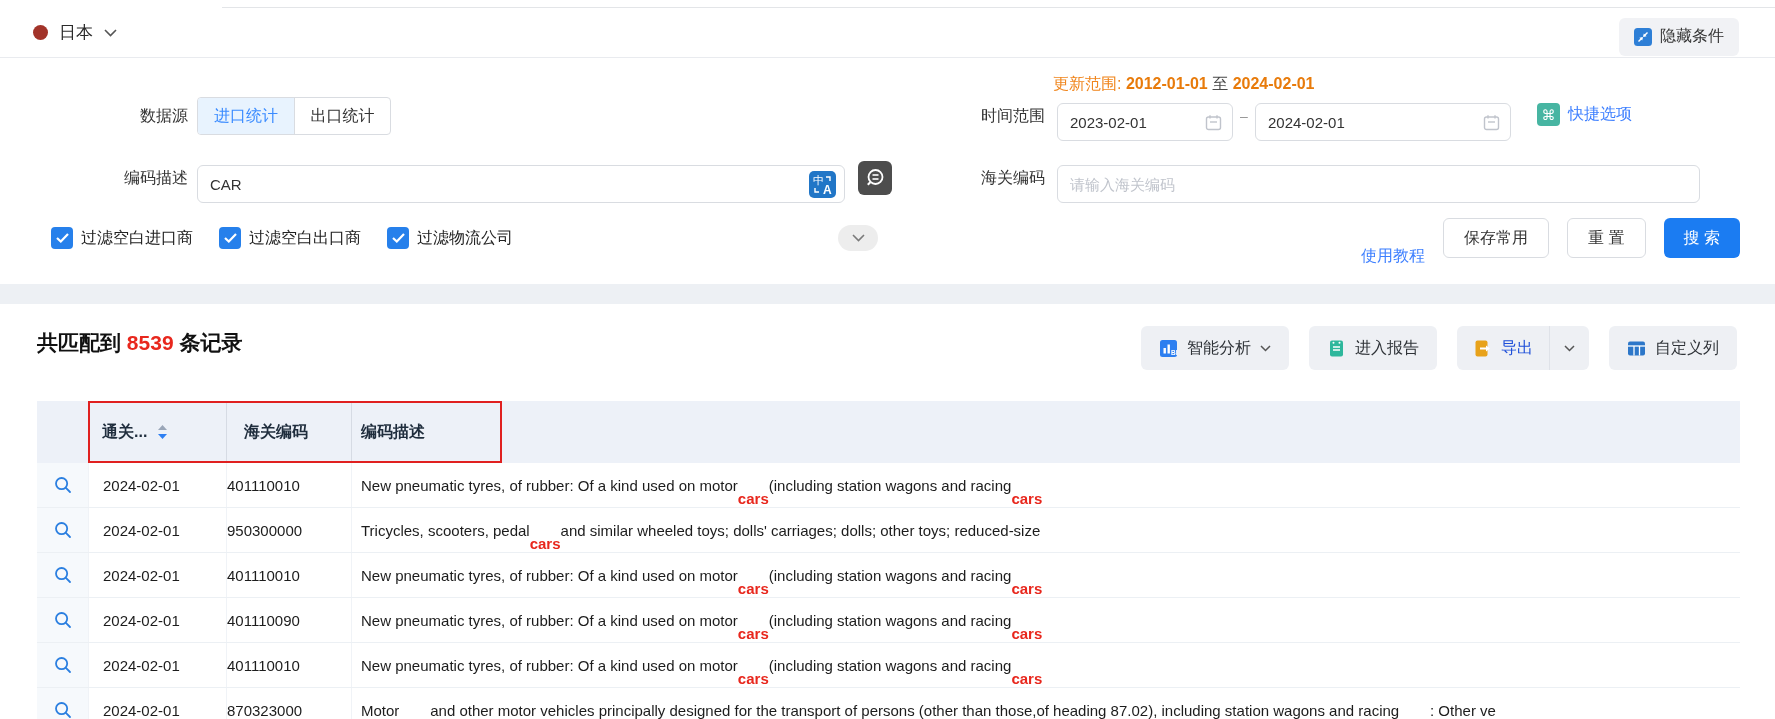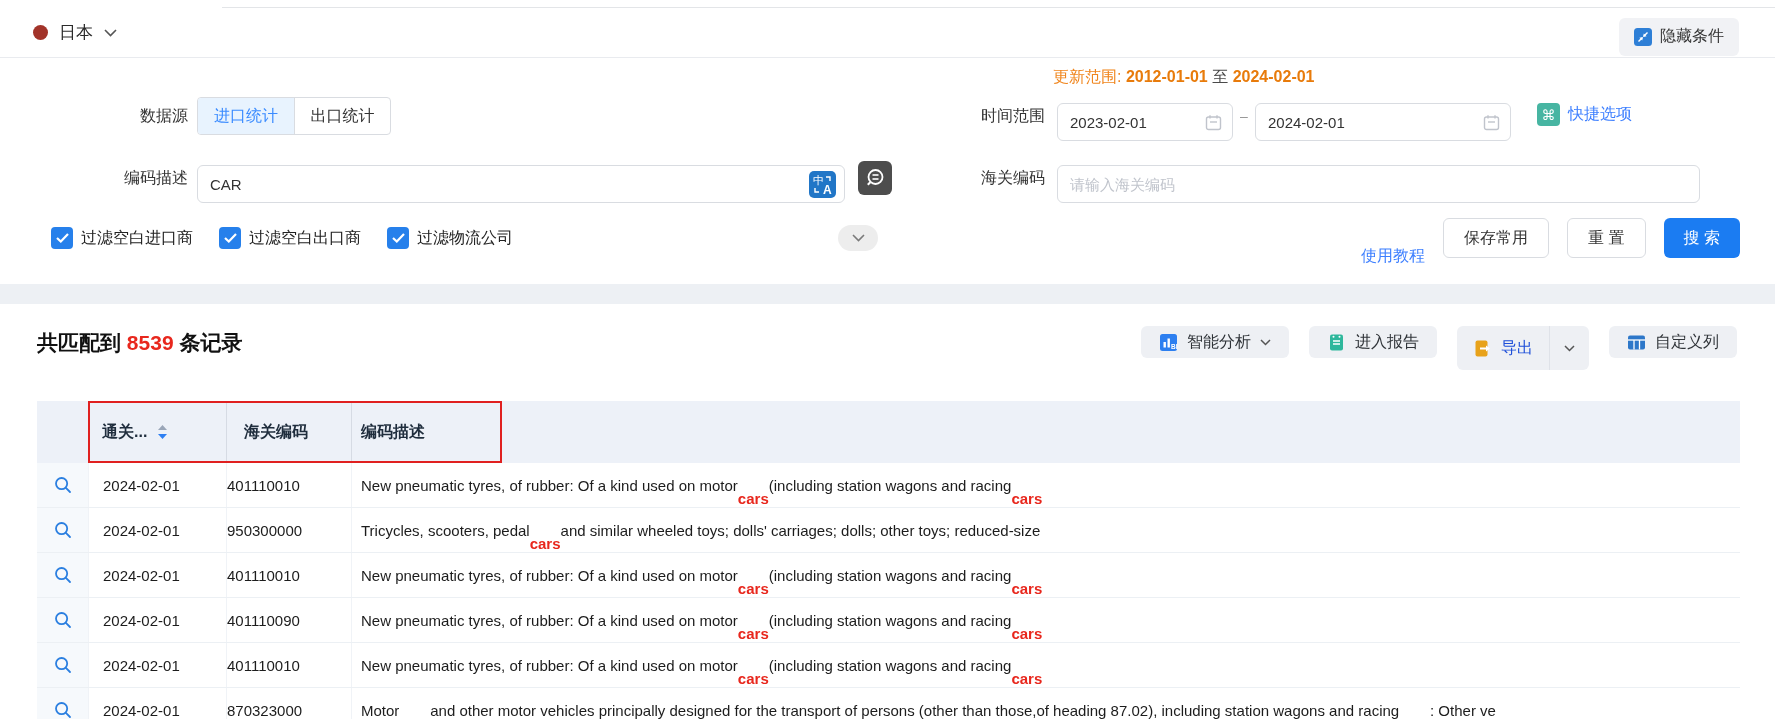--- a/index.html
+++ b/index.html
@@ -16,21 +16,21 @@
   .country-name { font-size:17px; color:#2b2b2b; }
   .chev { display:inline-block; }
   .topbar-right { margin-left:auto; display:flex; align-items:flex-end; gap:16px;flex-direction:column; }
   .pill-btn { height:38px; background:#f1f2f5; border-radius:6px; padding:0 15px; display:flex; align-items:center; gap:8px; font-size:16px; color:#333; cursor:pointer; }
   .vdiv { width:1px; height:28px; background:#dcdfe4; margin:0 4px; }
   .primary-btn { height:40px; background:#1b7cf2; border-radius:6px; padding:0 16px; display:flex; align-items:center; gap:6px; font-size:17px; color:#fff; cursor:pointer; }
   .primary-btn .arrow { font-size:18px; line-height:1; }
 
   
   .search-panel { position:relative; height:226px; background:#fff; }
-  .update-range { position:absolute; left:1053px; top:9px; font-size:16px; color:#f0851c; }
+  .update-range { position:absolute; left:1053px; top:16px; font-size:16px; color:#f0851c; }
   .update-range b { color:#e87b0b; font-weight:bold; }
   .update-range .to-word { color:#4a4a4a; }
   .form-label { position:absolute; font-size:16px; color:#333; line-height:38px; text-align:right; }
   .tabs { position:absolute; left:197px; top:39px; height:38px; display:flex; border:1px solid #d9dce1; border-radius:4px; overflow:hidden; background:#fff; }
   .tab { width:96px; line-height:36px; text-align:center; font-size:16px; color:#333; cursor:pointer; }
   .tab.active { background:#e8f3fe; color:#3a8bff; }
   .tab + .tab { border-left:1px solid #d9dce1; }
   .input-box { position:absolute; height:38px; border:1px solid #d9dce1; border-radius:6px; background:#fff; display:flex; align-items:center; font-size:15px; color:#333;margin-top:6px; }
   .input-box input { border:none; outline:none; flex:1; font:inherit; color:#333; background:transparent; padding:0 12px; min-width:0; }
   .input-box input::placeholder { color:#c0c4cc; }
@@ -50,21 +50,21 @@
   .link { font-size:16px; color:#3d7fff; cursor:pointer;margin-top:36px; }
   .ghost-btn { height:40px; border:1px solid #d9dce1; border-radius:6px; background:#fff; padding:0 20px; font-size:16px; color:#333; display:flex; align-items:center; cursor:pointer; }
   .search-btn { height:40px; border-radius:6px; background:#1b7cf2; padding:0 20px; font-size:16px; color:#fff; display:flex; align-items:center; cursor:pointer; }
 
   
   .gap { height:20px; background:#edf0f4; }
   .results-panel { position:relative; background:#fff; height:415px; }
   .result-title { position:absolute; left:37px; top:25px; font-size:21px; font-weight:bold; color:#111; }
   .result-title .count { color:#e8271d; }
   .result-actions { position:absolute; right:38px; top:22px; display:flex; gap:20px; height:44px; }
-  .tool-btn { background:#eef0f4; border-radius:6px; height:32px; display:flex; align-items:center; gap:9px; padding:0 18px; font-size:16px; color:#2f3338; cursor:pointer; }
+  .tool-btn { background:#eef0f4; border-radius:6px; height:44px; display:flex; align-items:center; gap:9px; padding:0 18px; font-size:16px; color:#2f3338; cursor:pointer; }
   .tool-split { display:flex; background:#eef0f4; border-radius:6px; overflow:hidden; }
   .tool-split .seg1 { display:flex; align-items:center; gap:9px; padding:6px 16px; font-size:16px; color:#1d4ed8; cursor:pointer; }
   .tool-split .seg2 { display:flex; align-items:center; padding:0 14px; border-left:1px solid #dfe2e8; cursor:pointer; }
 
   .table { position:absolute; left:37px; top:97px; width:1703px; }
   .thead { display:grid; grid-template-columns:51px 138px 125px 1fr; height:62px; background:#edf1f8; align-items:center; position:relative; }
   .th { font-size:16px; font-weight:bold; color:#1f2d3d; display:flex; align-items:center; height:100%; }
   .th.c2 { padding-left:14px; gap:10px; }
   .th.c3 { padding-left:17px; border-left:1px solid #d6dbe4; }
   .th.c4 { padding-left:9px;  border-left:1px solid #d6dbe4; }

